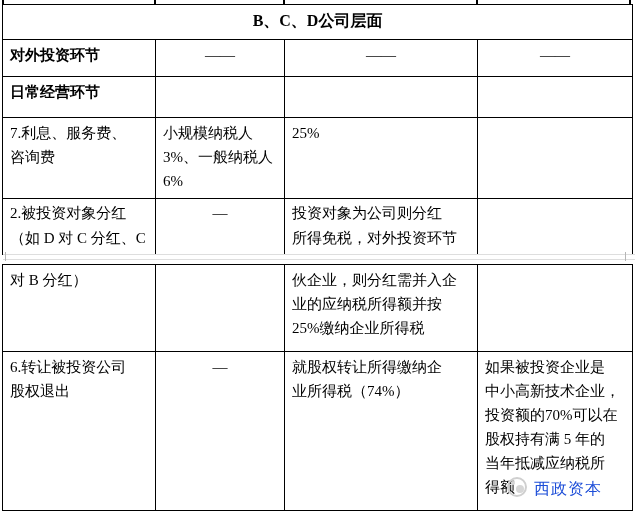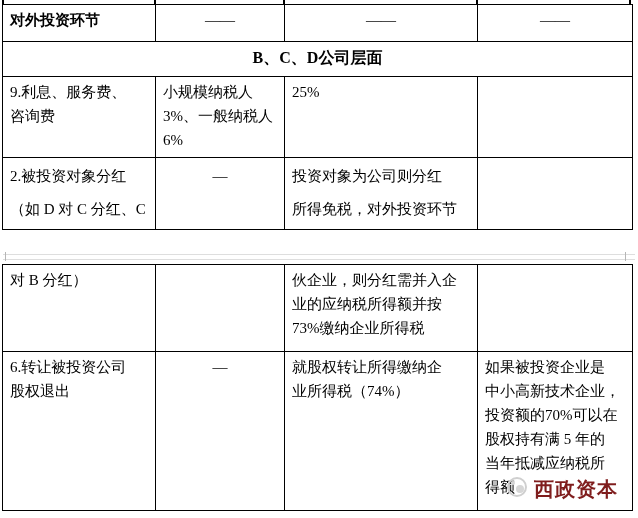--- a/index.html
+++ b/index.html
@@ -28,37 +28,37 @@
     white-space:pre-wrap;
     overflow:hidden;
     word-break:break-all;
   }
   td.title{
     text-align:center;font-weight:bold;font-size:16px;
     padding:4px 2px 2px 2px;line-height:24px;
   }
   .b{font-weight:bold;}
   .ctr{text-align:center;}
-  .tight{line-height:33px;padding-top:2px;}
+  .tight{line-height:25px;padding-top:2px;}
 
   
   .gapline{position:absolute;left:3px;width:632px;height:1px;background:#dedede;}
   .gl1{top:254px;}
   .gl2{top:259px;}
   .gaptick{position:absolute;width:1px;height:9px;top:252px;background:#b5b5b5;}
   .gt-l{left:5px;}
   .gt-r{left:625px;}
 
   
   .watermark{
     position:absolute;left:506px;top:477px;height:24px;
     display:flex;align-items:center;gap:6px;color:#c3c3c3;
   }
   .watermark .wm-text{
-    font-size:20px;letter-spacing:1px;font-weight:bold;color:#7f1d1d;
+    font-size:16px;letter-spacing:1px;font-weight:normal;color:#1d4ed8;
   }
 </style>
 </head>
 <body>
 
 <div class="page">
 
   <div class="tick" style="left:2px"></div>
   <div class="tick" style="left:154px"></div>
   <div class="tick" style="left:283px"></div>
@@ -66,31 +66,37 @@
   <div class="tick" style="left:629px"></div>
 
   <table class="tbl t1">
     <colgroup>
       <col style="width:153px">
         <col style="width:129px">
         <col style="width:193px">
         <col style="width:155px">
     </colgroup>
     <tbody>
-        <tr style="height:37px">
+        <tr style="height:35px">
+      <td colspan="4" class="title">B、C、D公司层面</td>
+    </tr>
+    <tr style="height:37px">
       <td class="b">对外投资环节</td>
       <td class="ctr">——</td>
       <td class="ctr">——</td>
       <td class="ctr">——</td>
     </tr>
-    <tr style="height:35px">
-      <td colspan="4" class="title">B、C、D公司层面</td>
+    <tr style="height:41px">
+      <td class="b">日常经营环节</td>
+      <td></td>
+      <td></td>
+      <td></td>
     </tr>
     <tr style="height:81px">
-      <td>9.利息、服务费、
+      <td>7.利息、服务费、
 咨询费</td>
       <td>小规模纳税人
 3%、一般纳税人
 6%</td>
       <td>25%</td>
       <td></td>
     </tr>
     <tr style="height:51px">
       <td class="tight">2.被投资对象分红
 （如 D 对 C 分红、C</td>
@@ -113,21 +119,21 @@
         <col style="width:129px">
         <col style="width:193px">
         <col style="width:155px">
     </colgroup>
     <tbody>
         <tr style="height:87px">
       <td>对 B 分红）</td>
       <td></td>
       <td>伙企业，则分红需并入企
 业的应纳税所得额并按
-73%缴纳企业所得税</td>
+25%缴纳企业所得税</td>
       <td></td>
     </tr>
     <tr style="height:159px">
       <td>6.转让被投资公司
 股权退出</td>
       <td class="ctr">—</td>
       <td>就股权转让所得缴纳企
 业所得税（74%）</td>
       <td>如果被投资企业是
 中小高新技术企业，

